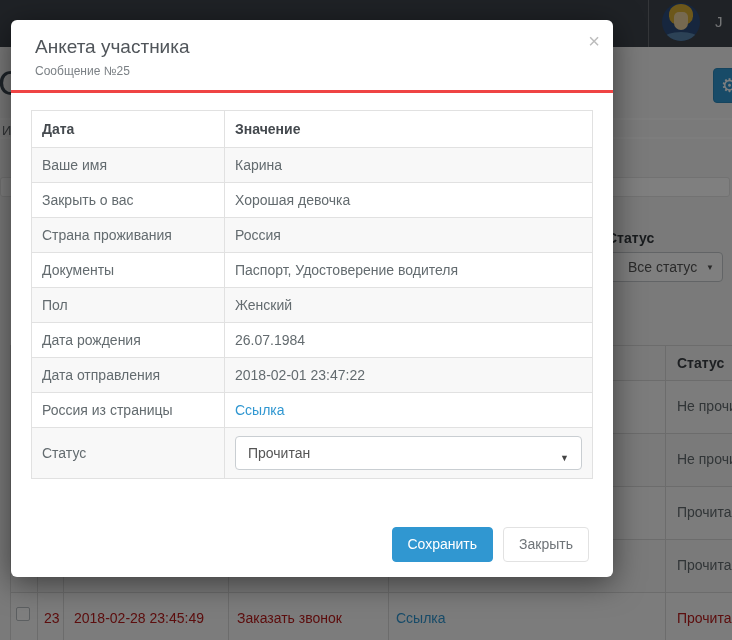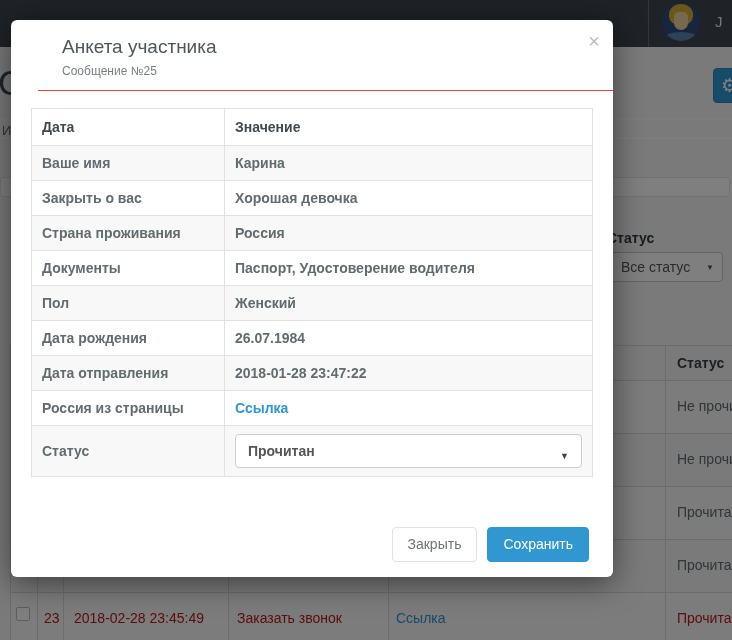--- a/index.html
+++ b/index.html
@@ -22,48 +22,48 @@
 
   .page-heading{position:absolute;left:-2px;top:63px;font-size:35px;color:#3c4853;white-space:nowrap;}
   .panel-line-1{position:absolute;left:0;top:118px;width:732px;height:2px;background:#fbfbfb;}
   .panel-line-2{position:absolute;left:0;top:137px;width:732px;height:2px;background:#fbfbfb;}
   .bg-name-label{position:absolute;left:2px;top:123px;font-size:13px;color:#60666b;white-space:nowrap;}
   .bg-input{position:absolute;left:0;top:177px;width:730px;height:20px;background:#fff;
             border:1px solid #e4e4e4;border-radius:3px;}
   .bg-status-label{position:absolute;left:607px;top:230px;font-size:14px;font-weight:bold;color:#33383d;}
   .bg-select{position:absolute;left:607px;top:252px;width:116px;height:30px;background:#fff;
              border:1px solid #c4c9cc;border-radius:4px;}
-  .bg-select .sel-text{position:absolute;left:13px;top:0;line-height:28px;font-size:14px;color:#555;}
+  .bg-select .sel-text{position:absolute;left:20px;top:0;line-height:28px;font-size:14px;color:#555;}
   .bg-select .sel-caret{position:absolute;right:8px;top:10px;font-size:8px;color:#555;}
 
   .bg-table{position:absolute;left:0;top:0;width:732px;height:640px;}
   .bg-stripe{position:absolute;left:10px;width:722px;background:#f8f8f8;}
   .bg-hline{position:absolute;left:10px;width:722px;height:1px;background:#d9d9d9;}
   .bg-vline{position:absolute;top:345px;width:1px;height:295px;background:#d9d9d9;}
   .bg-th{position:absolute;left:677px;top:355px;font-size:14px;font-weight:bold;color:#3a3f44;white-space:nowrap;}
   .bg-status-text{position:absolute;left:677px;font-size:14px;color:#636b6f;white-space:nowrap;}
   .bg-cell{position:absolute;font-size:14px;color:#b91c1c;white-space:nowrap;top:610px;}
   .bg-checkbox{position:absolute;left:16px;top:607px;width:14px;height:14px;background:#fff;
                border:1px solid #b9bec2;border-radius:2px;}
   .bg-link{color:#3097d1;text-decoration:none;}
 
   
   .backdrop{position:absolute;left:0;top:0;width:732px;height:640px;background:rgba(0,0,0,.5);}
 
   
   .modal{position:absolute;left:11px;top:20px;width:602px;height:557px;background:#fff;
          border-radius:6px;box-shadow:0 6px 30px rgba(0,0,0,.5);}
-  .modal-header{position:relative;padding:16px 24px 12px;border-bottom:1px solid #ef4444;margin-left:27px;}
+  .modal-header{position:relative;padding:16px 24px 12px;border-bottom:3px solid #ef4444;}
   .modal-title{font-size:19px;color:#50555a;line-height:22px;}
   .modal-subtitle{font-size:12px;color:#7b8085;margin-top:6px;}
   .modal-close{position:absolute;top:11px;right:13px;font-size:20px;line-height:1;color:#bcbcbc;cursor:pointer;}
   .modal-body{padding:17px 20px 0;}
   table.detail{width:100%;border-collapse:collapse;font-size:14px;}
   .detail th,.detail td{border:1px solid #e1e1e1;padding:8px 10px;text-align:left;
-                        color:#636b6f;line-height:18px;vertical-align:middle;font-weight:bold;}
+                        color:#636b6f;line-height:18px;vertical-align:middle;}
   .detail th{color:#44494e;font-weight:bold;padding:9px 10px;}
   .detail tbody tr:nth-child(odd){background:#f8f8f8;}
   .detail a{color:#3097d1;text-decoration:none;}
   .select-box{position:relative;height:34px;border:1px solid #c9ced2;border-radius:4px;background:#fff;cursor:pointer;}
   .select-box .sel-text{position:absolute;left:12px;top:0;line-height:32px;font-size:14px;color:#555;}
   .select-box .sel-caret{position:absolute;right:12px;top:12px;font-size:9px;color:#444;}
   .modal-footer{position:absolute;right:24px;bottom:15px;display:flex;gap:10px;}
   .btn{font-size:14px;height:35px;line-height:33px;padding:0 15px;border-radius:4px;cursor:pointer;
        font-family:inherit;}
   .btn-light{background:#fff;border:1px solid #e2e2e2;color:#6f7478;}
@@ -176,37 +176,37 @@
             <tr>
               <td class="cell-field">Пол</td>
               <td>Женский</td>
             </tr>
             <tr>
               <td class="cell-field">Дата рождения</td>
               <td>26.07.1984</td>
             </tr>
             <tr>
               <td class="cell-field">Дата отправления</td>
-              <td>2018-01-28 23:47:22</td>
+              <td>2018-02-01 23:47:22</td>
             </tr>
             <tr>
               <td class="cell-field">Россия из страницы</td>
               <td><a href="#">Ссылка</a></td>
             </tr>
             <tr>
               <td class="cell-field">Статус</td>
               <td>
                 <div class="select-box">
                   <span class="sel-text">Прочитан</span>
                   <span class="sel-caret">▼</span>
                 </div>
               </td>
             </tr>
           </tbody>
       </table>
     </div>
     <div class="modal-footer">
+      <button class="btn btn-primary">Сохранить</button>
       <button class="btn btn-light">Закрыть</button>
-      <button class="btn btn-primary">Сохранить</button>
     </div>
   </div>
 
 </div>
 
 </body></html>

